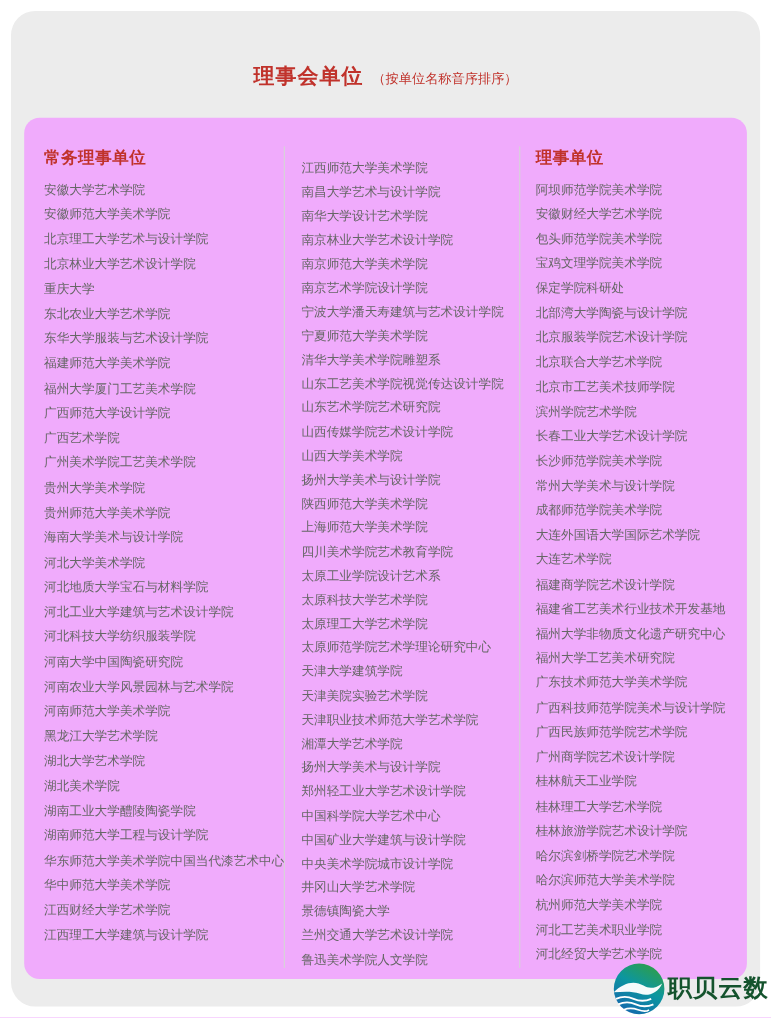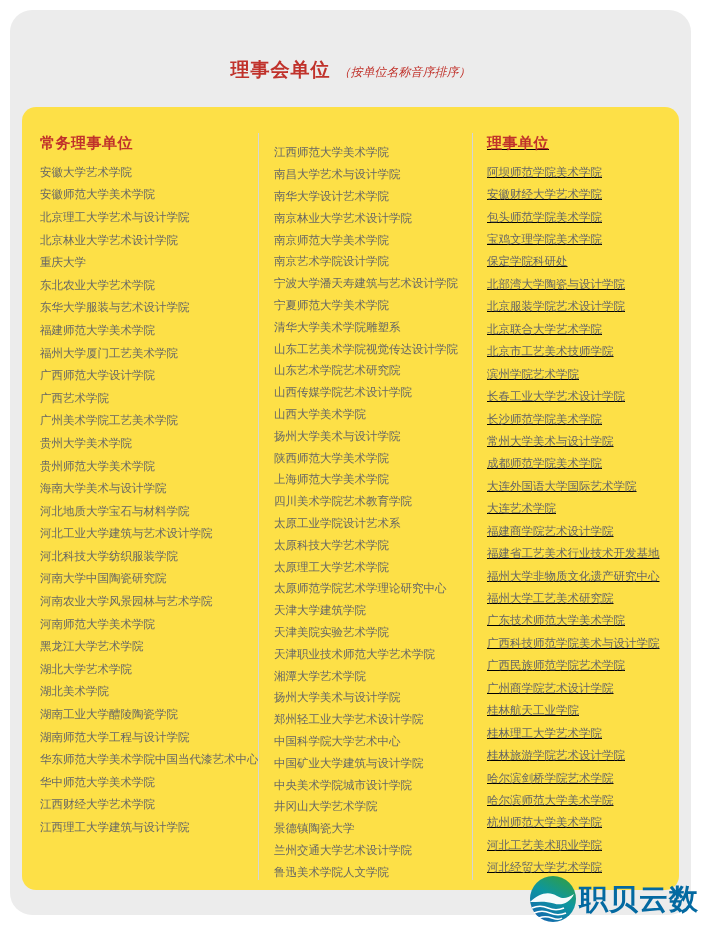--- a/index.html
+++ b/index.html
@@ -15,52 +15,51 @@
   }
   .title-row{
     text-align:center;line-height:26px;height:26px;white-space:nowrap;
   }
   .page-title{
     color:#c0322b;font-size:19px;font-weight:bold;letter-spacing:1px;
   }
   .page-subtitle{
     color:#c0322b;font-size:12px;margin-left:8px;
     font-family:"DejaVu Serif","Liberation Serif",serif;
-    font-style:italic;
   }
   .card{
-    margin:25px 12px 0 12px;height:783px;background:#fde047;
+    margin:25px 12px 0 12px;height:783px;background:#f0abfc;
     border-radius:14px;box-sizing:border-box;
     padding:26px 0 10px 0;
     display:flex;align-items:stretch;
   }
   .col{box-sizing:border-box;}
   .col1{width:236px;padding-left:18px;}
   .col2{width:215px;padding-left:15px;
     border-left:1px solid #d5d5d5;border-right:1px solid #d5d5d5;}
-  .col3{width:206px;padding-left:14px;text-decoration:underline;}
+  .col3{width:206px;padding-left:14px;}
   .col-header{
     color:#c0322b;font-size:15px;font-weight:bold;line-height:20px;
     letter-spacing:0.5px;white-space:nowrap;
   }
   .list{margin-top:8px;}
   .col2 .list{margin-top:9px;}
   .item{
     color:#666666;font-size:11.5px;white-space:nowrap;
     display:flex;align-items:center;
   }
   .col1 .item{height:22.6px;}
   .col2 .item{height:21.8px;text-align:right;}
   .col3 .item{height:22.45px;}
   .logo{
     position:absolute;right:2px;bottom:2px;
     display:flex;align-items:center;gap:2px;
   }
   .logo-text{
-    color:#0369a1;font-size:29px;font-weight:bold;letter-spacing:1px;
+    color:#14532d;font-size:22px;font-weight:bold;letter-spacing:1px;
     line-height:48px;
   }
 </style>
 </head>
 <body>
 
 <div class="outer">
   <div class="title-row">
     <span class="page-title">理事会单位</span><span class="page-subtitle">（按单位名称音序排序）</span>
   </div>
@@ -77,20 +76,21 @@
           <div class="item">东北农业大学艺术学院</div>
           <div class="item">东华大学服装与艺术设计学院</div>
           <div class="item">福建师范大学美术学院</div>
           <div class="item">福州大学厦门工艺美术学院</div>
           <div class="item">广西师范大学设计学院</div>
           <div class="item">广西艺术学院</div>
           <div class="item">广州美术学院工艺美术学院</div>
           <div class="item">贵州大学美术学院</div>
           <div class="item">贵州师范大学美术学院</div>
           <div class="item">海南大学美术与设计学院</div>
+          <div class="item">河北大学美术学院</div>
           <div class="item">河北地质大学宝石与材料学院</div>
           <div class="item">河北工业大学建筑与艺术设计学院</div>
           <div class="item">河北科技大学纺织服装学院</div>
           <div class="item">河南大学中国陶瓷研究院</div>
           <div class="item">河南农业大学风景园林与艺术学院</div>
           <div class="item">河南师范大学美术学院</div>
           <div class="item">黑龙江大学艺术学院</div>
           <div class="item">湖北大学艺术学院</div>
           <div class="item">湖北美术学院</div>
           <div class="item">湖南工业大学醴陵陶瓷学院</div>

